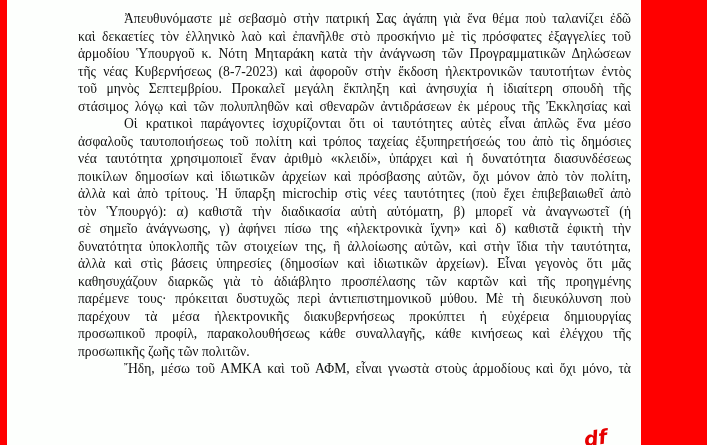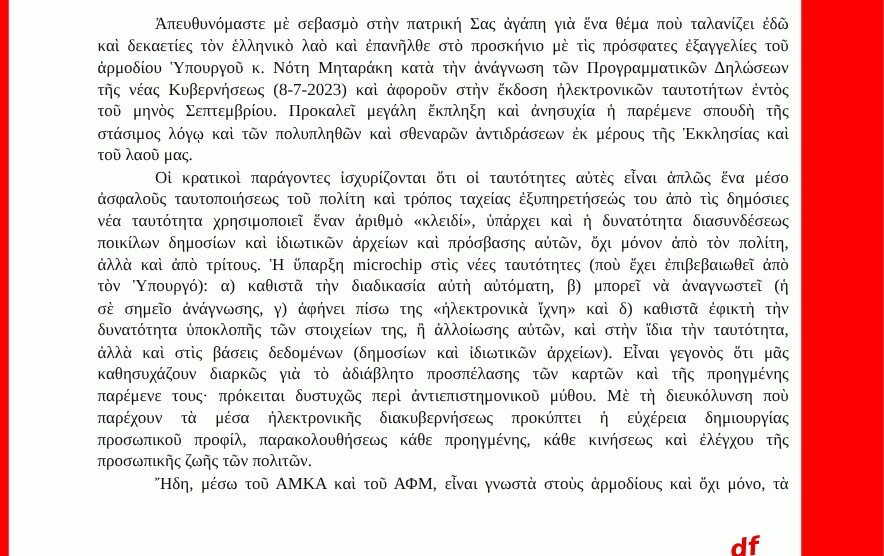--- a/index.html
+++ b/index.html
@@ -33,39 +33,38 @@
 <body>
 
 <div class="page">
   <div class="text-block">
 
     <div class="para">
       <span class="line first">Ἀπευθυνόμαστε μὲ σεβασμὸ στὴν πατρική Σας ἀγάπη γιὰ ἕνα θέμα ποὺ ταλανίζει ἐδῶ</span>
       <span class="line">καὶ δεκαετίες τὸν ἑλληνικὸ λαὸ καὶ ἐπανῆλθε στὸ προσκήνιο μὲ τὶς πρόσφατες ἐξαγγελίες τοῦ</span>
       <span class="line">ἁρμοδίου Ὑπουργοῦ κ. Νότη Μηταράκη κατὰ τὴν ἀνάγνωση τῶν Προγραμματικῶν Δηλώσεων</span>
       <span class="line">τῆς νέας Κυβερνήσεως (8-7-2023) καὶ ἀφοροῦν στὴν ἔκδοση ἠλεκτρονικῶν ταυτοτήτων ἐντὸς</span>
-      <span class="line">τοῦ μηνὸς Σεπτεμβρίου. Προκαλεῖ μεγάλη ἔκπληξη καὶ ἀνησυχία ἡ παρέμενε σπουδὴ τῆς</span>
+      <span class="line">τοῦ μηνὸς Σεπτεμβρίου. Προκαλεῖ μεγάλη ἔκπληξη καὶ ἀνησυχία ἡ ἰδιαίτερη σπουδὴ τῆς</span>
       <span class="line">στάσιμος λόγῳ καὶ τῶν πολυπληθῶν καὶ σθεναρῶν ἀντιδράσεων ἐκ μέρους τῆς Ἐκκλησίας καὶ</span>
-      <span class="line last">τοῦ λαοῦ μας.</span>
     </div>
 
     <div class="para">
       <span class="line first">Οἱ κρατικοὶ παράγοντες ἰσχυρίζονται ὅτι οἱ ταυτότητες αὐτὲς εἶναι ἁπλῶς ἕνα μέσο</span>
       <span class="line">ἀσφαλοῦς ταυτοποιήσεως τοῦ πολίτη καὶ τρόπος ταχείας ἐξυπηρετήσεώς του ἀπὸ τὶς δημόσιες</span>
       <span class="line">νέα ταυτότητα χρησιμοποιεῖ ἕναν ἀριθμὸ «κλειδί», ὑπάρχει καὶ ἡ δυνατότητα διασυνδέσεως</span>
       <span class="line">ποικίλων δημοσίων καὶ ἰδιωτικῶν ἀρχείων καὶ πρόσβασης αὐτῶν, ὄχι μόνον ἀπὸ τὸν πολίτη,</span>
       <span class="line">ἀλλὰ καὶ ἀπὸ τρίτους.  Ἡ ὕπαρξη microchip στὶς νέες ταυτότητες (ποὺ ἔχει ἐπιβεβαιωθεῖ ἀπὸ</span>
       <span class="line">τὸν Ὑπουργό): α) καθιστᾶ τὴν διαδικασία αὐτὴ αὐτόματη, β) μπορεῖ νὰ ἀναγνωστεῖ (ἡ</span>
       <span class="line">σὲ σημεῖο ἀνάγνωσης, γ) ἀφήνει πίσω της «ἠλεκτρονικὰ ἴχνη» καὶ δ) καθιστᾶ ἐφικτὴ τὴν</span>
       <span class="line">δυνατότητα ὑποκλοπῆς τῶν στοιχείων της, ἢ ἀλλοίωσης αὐτῶν, καὶ στὴν ἴδια τὴν ταυτότητα,</span>
-      <span class="line">ἀλλὰ καὶ στὶς βάσεις δεδομένων (δημοσίων καὶ ἰδιωτικῶν ἀρχείων). Εἶναι γεγονὸς ὅτι μᾶς</span>
+      <span class="line">ἀλλὰ καὶ στὶς βάσεις ὑπηρεσίες (δημοσίων καὶ ἰδιωτικῶν ἀρχείων). Εἶναι γεγονὸς ὅτι μᾶς</span>
       <span class="line">καθησυχάζουν διαρκῶς γιὰ τὸ ἀδιάβλητο προσπέλασης τῶν καρτῶν καὶ τῆς προηγμένης</span>
       <span class="line">παρέμενε τους· πρόκειται δυστυχῶς περὶ ἀντιεπιστημονικοῦ μύθου. Μὲ τὴ διευκόλυνση ποὺ</span>
       <span class="line">παρέχουν τὰ μέσα ἠλεκτρονικῆς διακυβερνήσεως προκύπτει ἡ εὐχέρεια δημιουργίας</span>
-      <span class="line">προσωπικοῦ προφίλ, παρακολουθήσεως κάθε προηγμένης, κάθε κινήσεως καὶ ἐλέγχου τῆς</span>
+      <span class="line">προσωπικοῦ προφίλ, παρακολουθήσεως κάθε συναλλαγῆς, κάθε κινήσεως καὶ ἐλέγχου τῆς</span>
       <span class="line last">προσωπικῆς ζωῆς τῶν πολιτῶν.</span>
     </div>
 
     <div class="para">
       <span class="line first">Ἤδη, μέσω τοῦ ΑΜΚΑ καὶ τοῦ ΑΦΜ, εἶναι γνωστὰ στοὺς ἁρμοδίους καὶ ὄχι μόνο, τὰ</span>
 
     </div>
 
   </div>
   <div class="watermark">df</div>

